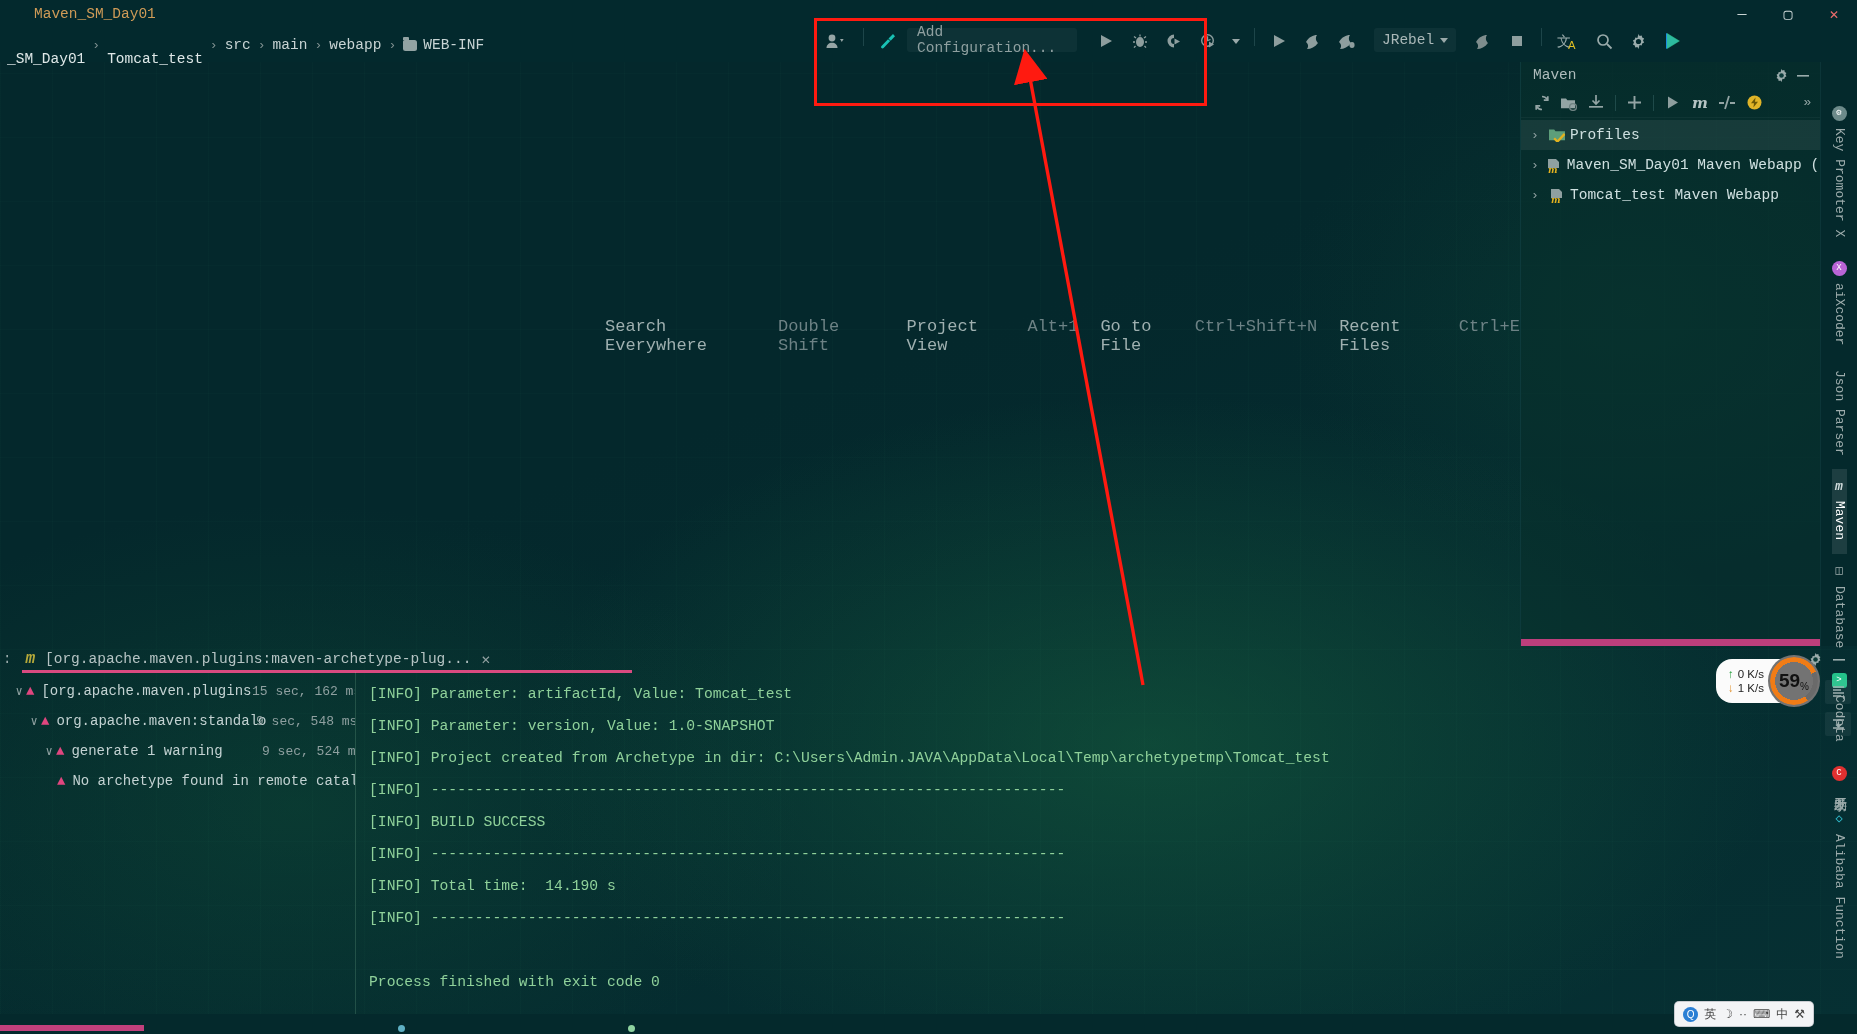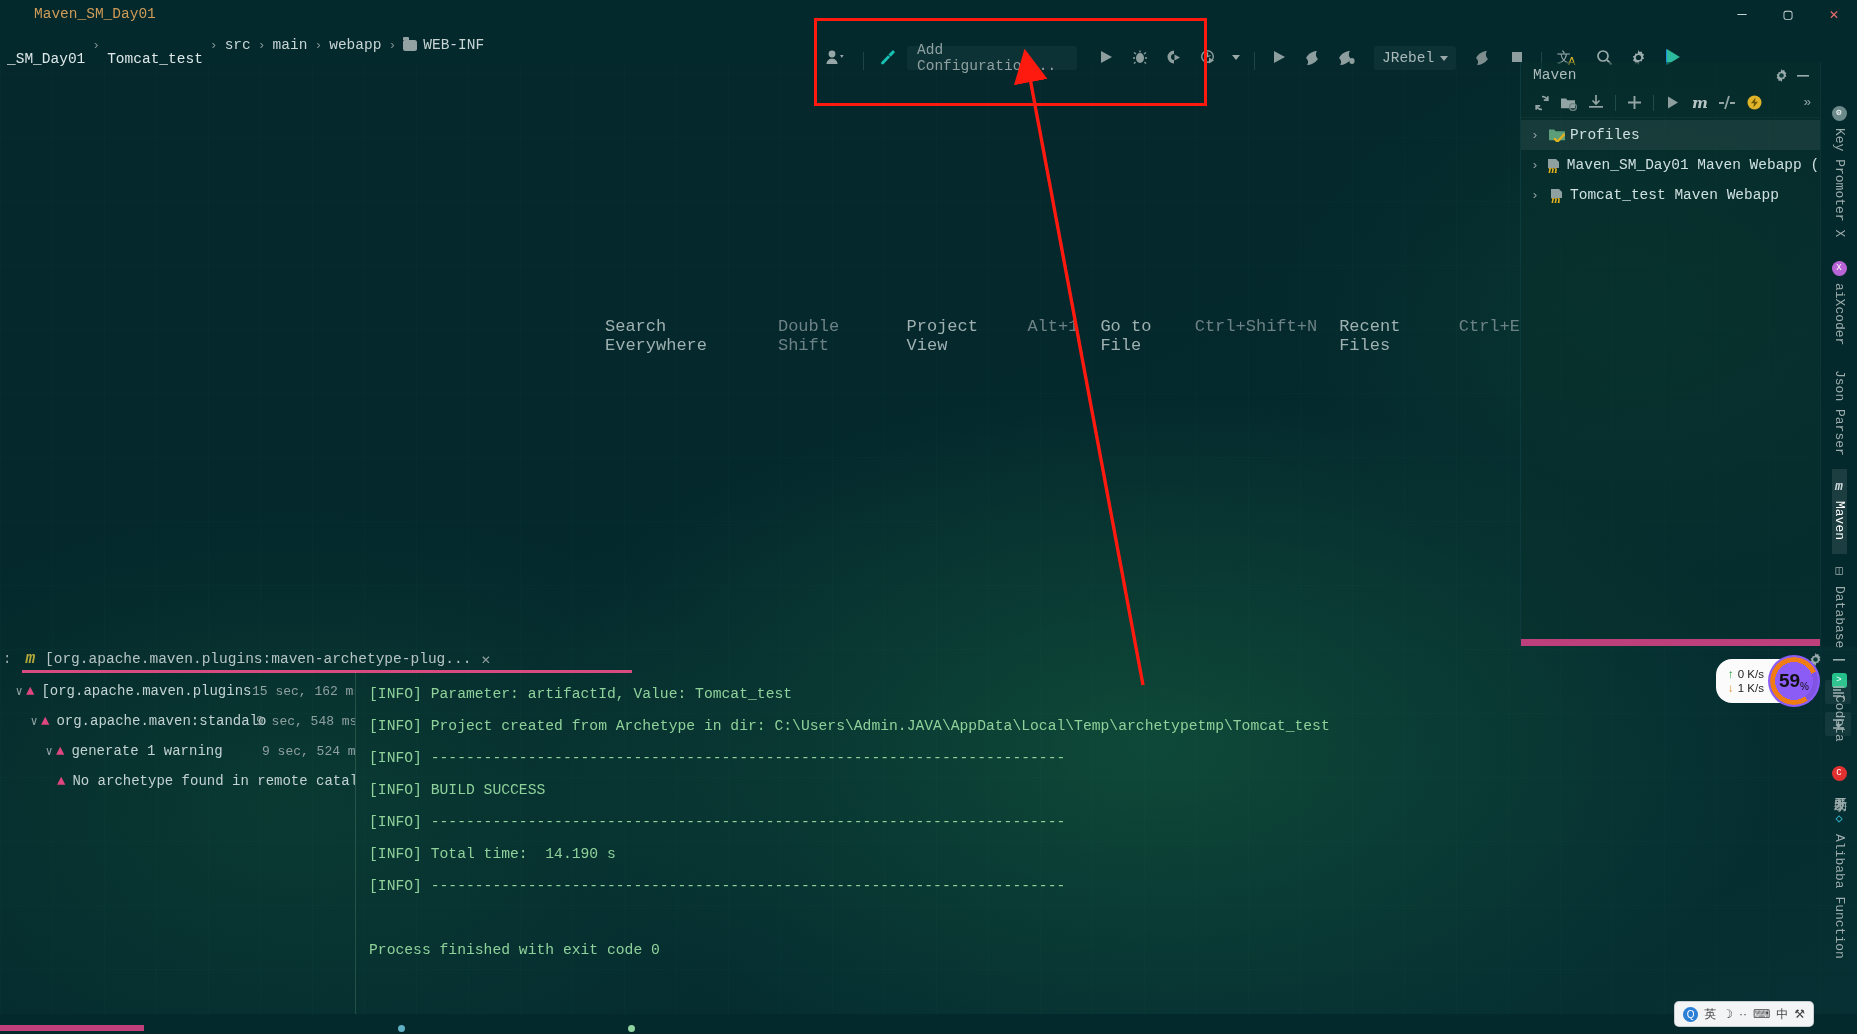--- a/index.html
+++ b/index.html
@@ -50,21 +50,21 @@
     background:#03292d;
   }
   .crumbs { display:flex; align-items:center; padding-left:0px; font-size:14.5px; gap:0px; }
   .crumb { color:#c8d4d4; padding:0 7px; white-space:nowrap; }
   .crumb.bold { color:#dfe8e8;margin-top:28px; }
   .sep { color:#7f9090; font-size:13px; }
   .crumb.folder { display:flex; align-items:center; gap:6px; }
   .folder-ico { width:14px; height:11px; background:#93a3a3; border-radius:1.5px 2.5px 2.5px 2.5px; display:inline-block; position:relative;}
   .folder-ico::before{content:"";position:absolute;top:-3px;left:0;width:6px;height:3px;background:#93a3a3;border-radius:1px 1px 0 0;}
 
-  .runbar { position:absolute; left:816px; top:8px; height:34px; display:flex; align-items:flex-end; gap:4px; }
+  .runbar { position:absolute; left:816px; top:0; height:34px; display:flex; align-items:flex-start; gap:4px; }
   .tb-ico { width:30px; height:26px; display:flex; align-items:center; justify-content:center; color:#97a6a6; }
   .tb-sep { width:1px; height:18px; background:#1d4549; margin:0 5px; }
   .addcfg {
     width:170px; height:24px; background:rgba(255,255,255,0.045); border-radius:3px;
     display:flex; align-items:center; padding-left:10px; color:#8fa0a0; font-size:14.5px;
   }
   .jrebel { display:flex; align-items:center; gap:6px; background:rgba(255,255,255,0.045);
             border-radius:3px; height:24px; padding:0 8px; color:#aab8b8; font-size:14.5px; }
   .caret { width:0;height:0;border-left:4px solid transparent;border-right:4px solid transparent;border-top:5px solid #9aa9a9; }
 
@@ -141,21 +141,21 @@
   }
   .netpill {
     background:#fbfbfb; border-radius:16px; height:44px; display:flex; flex-direction:column;
     justify-content:center; padding:0 36px 0 12px; font-family:"Liberation Sans",sans-serif;
     font-size:11.5px; color:#222; gap:2px;
   }
   .netpill div { display:flex; align-items:center; gap:4px; white-space:nowrap;}
   .up { color:#1a9a33; }
   .down { color:#e08a1e; }
   .cpudial {
-    width:52px; height:52px; border-radius:50%; background:#8b5cf6; margin-left:-32px;
+    width:52px; height:52px; border-radius:50%; background:#737373; margin-left:-32px;
     display:flex; align-items:center; justify-content:center; font-family:"Liberation Sans",sans-serif;
     color:#111; position:relative;
   }
   .cpudial::before{
     content:""; position:absolute; inset:2px; border-radius:50%;
     background:conic-gradient(from 215deg, #f07c16 0 212deg, rgba(0,0,0,0.07) 212deg 290deg, #f07c16 290deg 360deg);
     -webkit-mask:radial-gradient(circle, transparent 0 19px, #000 19px);
             mask:radial-gradient(circle, transparent 0 19px, #000 19px);
   }
   .cpudial b { font-size:19px; font-weight:bold; z-index:2; }
@@ -527,20 +527,21 @@
         <div class="brow" style="padding-left:57px;">
           <span class="bchev"></span>
           <span class="w">▲</span>
           <span>No archetype found in remote catalo</span>
         </div>
       </div>
 
       <div class="bt-console">
         <div class="gutter-rail"></div>
         <div class="cl">[INFO] Parameter: artifactId, Value: Tomcat_test</div>
+        <div class="cl">[INFO] Parameter: version, Value: 1.0-SNAPSHOT</div>
         <div class="cl">[INFO] Project created from Archetype in dir: C:\Users\Admin.JAVA\AppData\Local\Temp\archetypetmp\Tomcat_test</div>
         <div class="cl">[INFO] ------------------------------------------------------------------------</div>
         <div class="cl">[INFO] BUILD SUCCESS</div>
         <div class="cl">[INFO] ------------------------------------------------------------------------</div>
         <div class="cl">[INFO] Total time:  14.190 s</div>
         <div class="cl">[INFO] ------------------------------------------------------------------------</div>
         <div class="cl"></div>
         <div class="cl">Process finished with exit code 0</div>
       </div>
 

